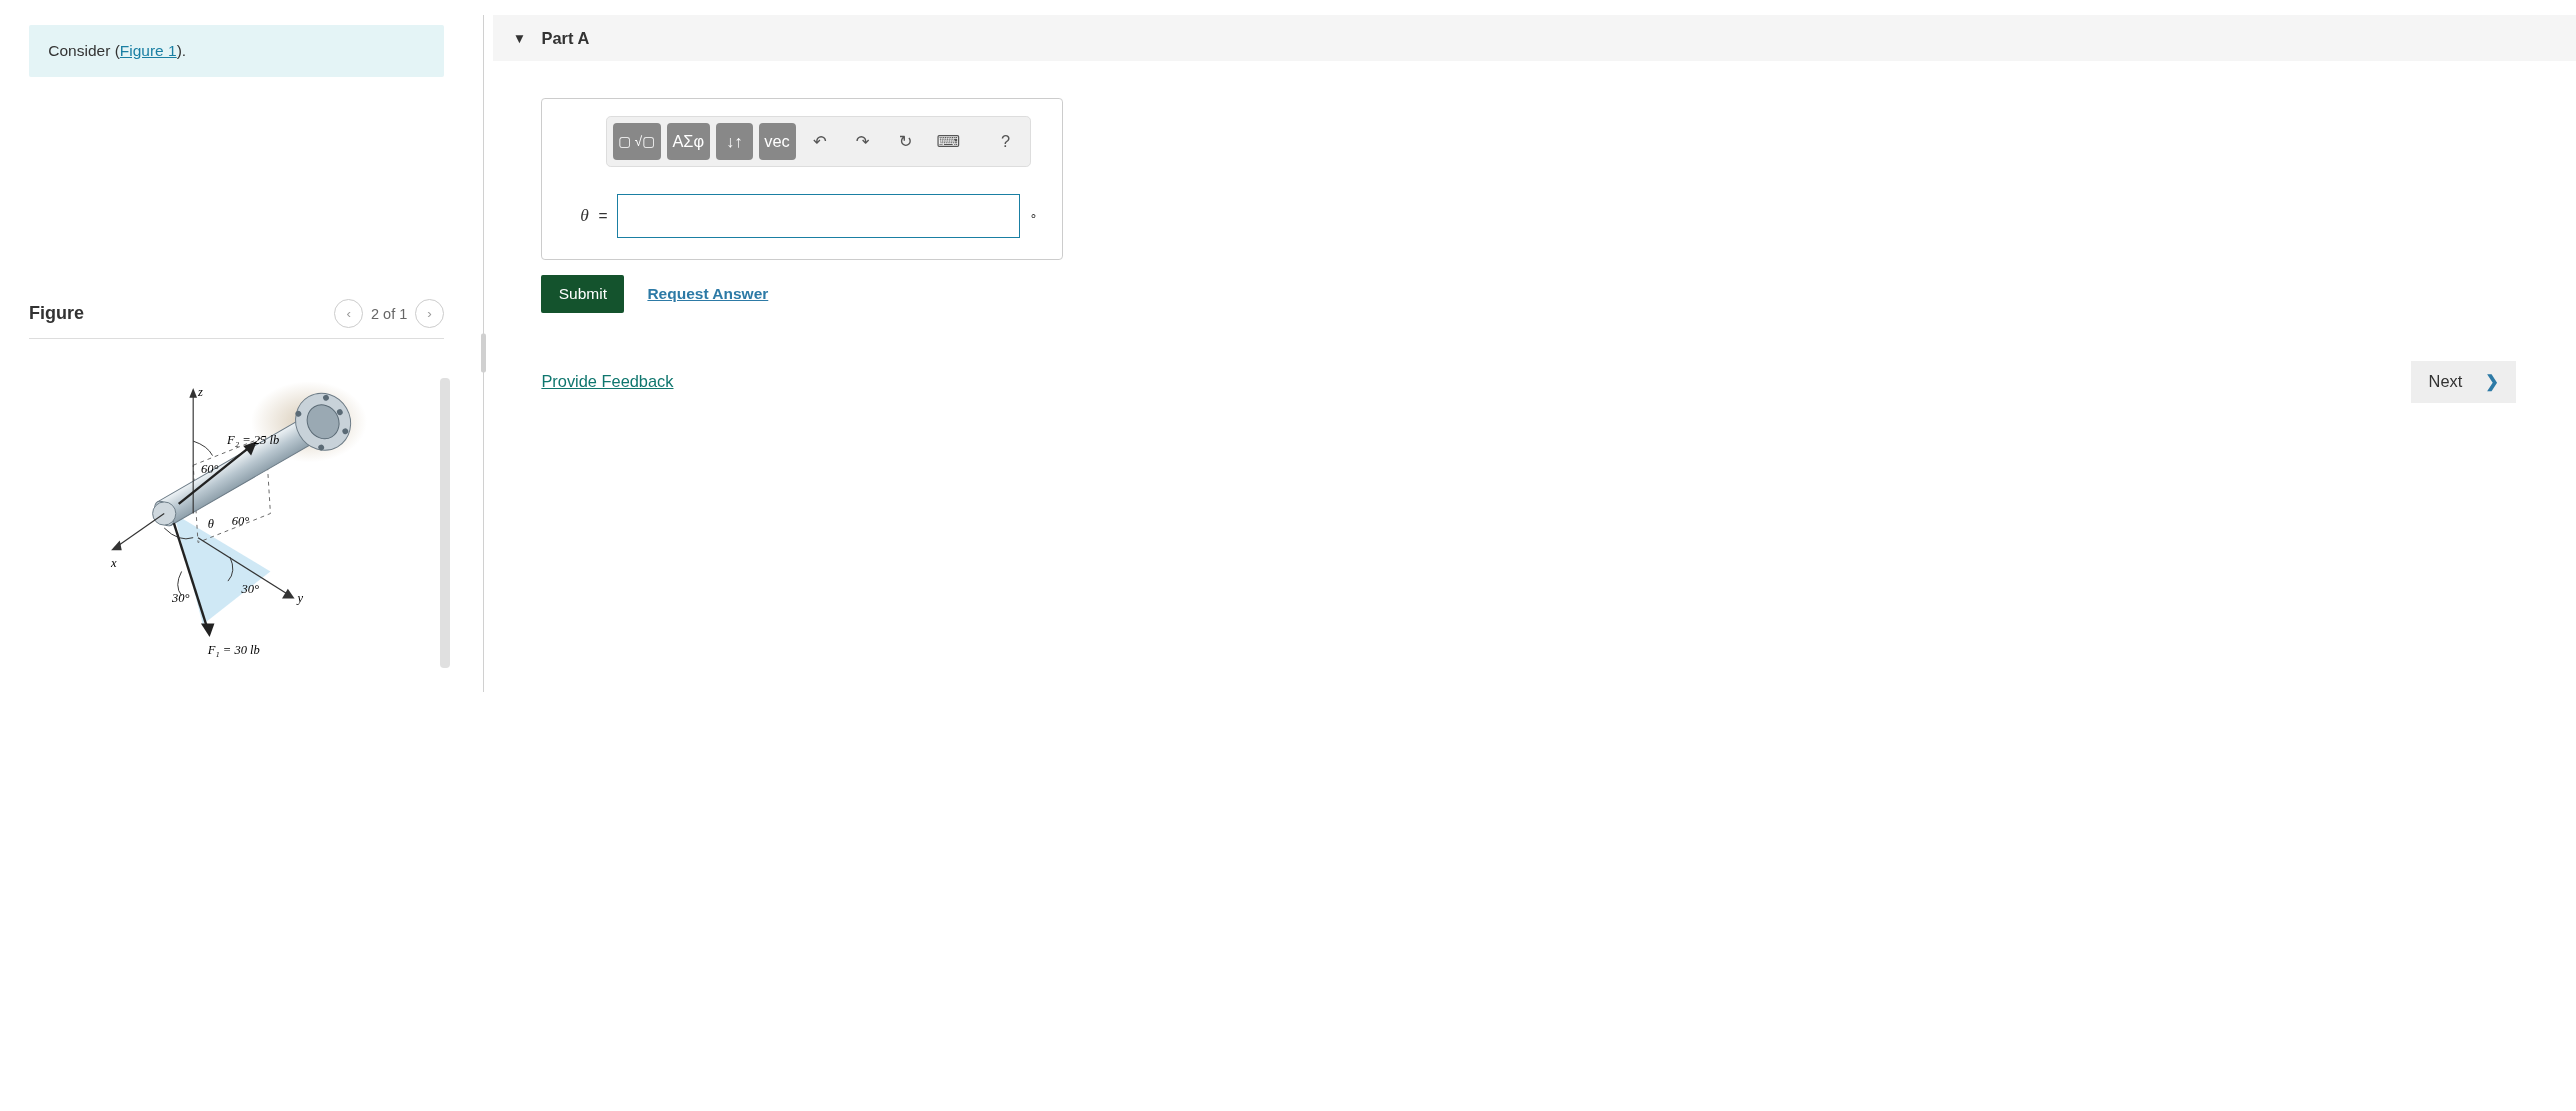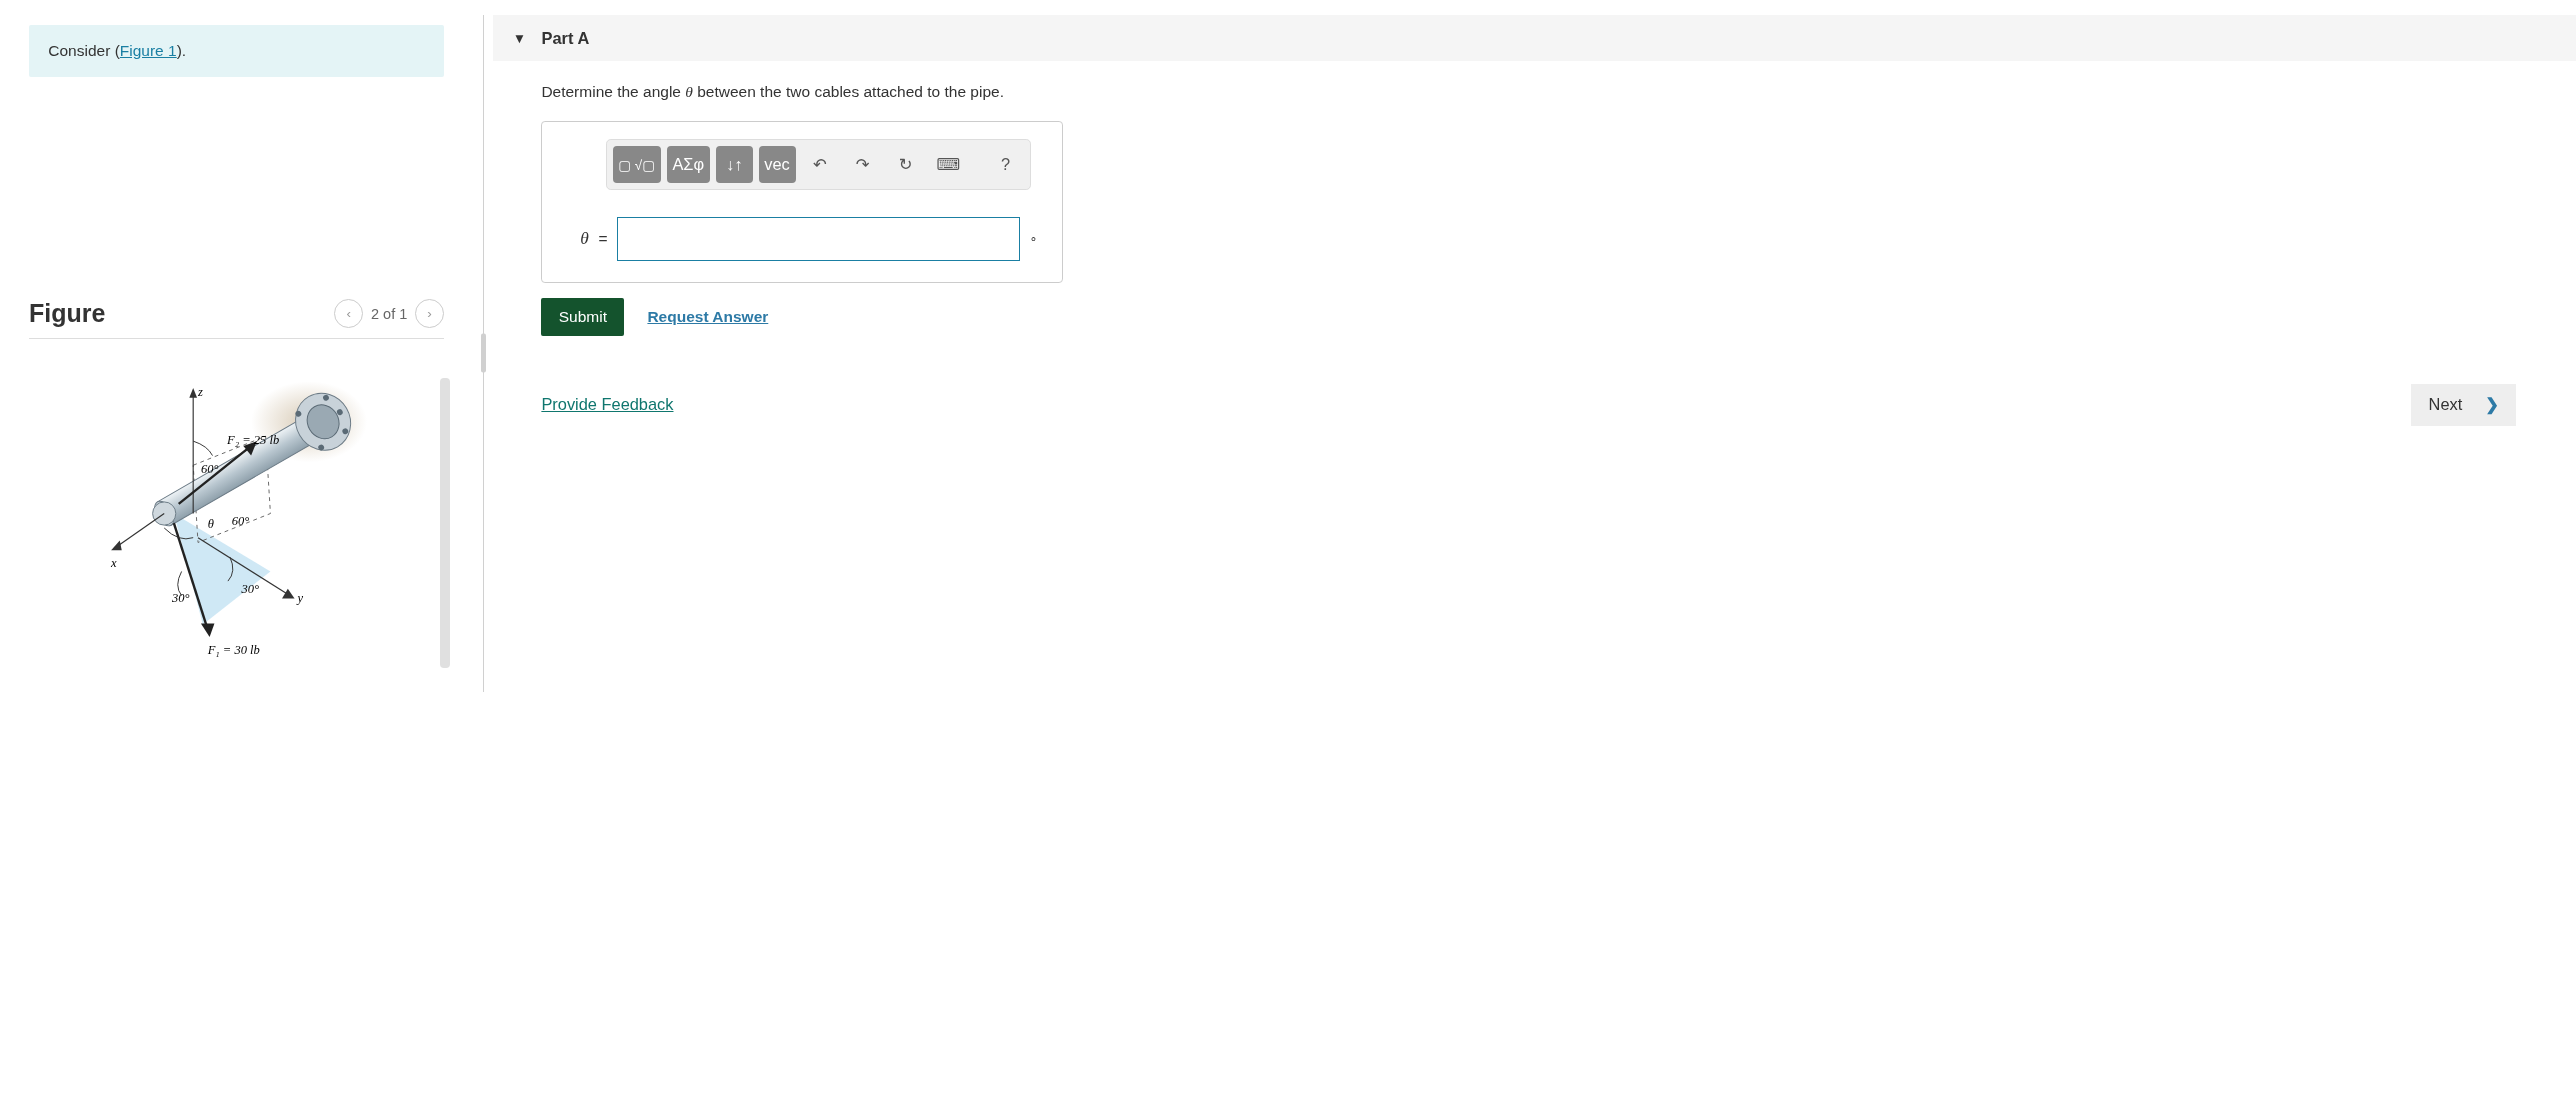--- a/index.html
+++ b/index.html
@@ -7,21 +7,21 @@
   .container { display: flex; width: 100%; min-height: 657px; margin-top: 15px; }
   .left-panel { width: 473px; padding: 9.7px 29px 9.7px 29px; position: relative; }
   .divider { width: 1px; background: #d0d0d0; margin: 0 9.7px; position: relative; }
   .divider::after { content:""; position:absolute; left:-1.9px; top:50%; transform:translateY(-50%); width:4.8px; height:39px; background:#d0d0d0; border-radius:1.9px; }
   .right-panel { flex: 1; padding: 0 0 9.7px 0; position: relative; }
 
   .consider-box { background: #e4f4f6; padding: 17.4px 19.3px; font-size: 15.5px; color: #333; border-radius: 1.9px; }
   .consider-box a { color: #1a7fa3; text-decoration: underline; }
 
   .figure-header { display: flex; align-items: center; justify-content: space-between; margin-top: 222px; border-bottom: 1px solid #ddd; padding-bottom: 9.7px; }
-  .figure-title { font-size: 25px; font-weight: bold; color: #333; }
+  .figure-title { font-size: 18px; font-weight: bold; color: #333; }
   .figure-nav { display: flex; align-items: center; gap: 7.7px; font-size: 14.5px; color: #666; }
   .nav-btn { width: 29px; height: 29px; border: 1px solid #ccc; border-radius: 50%; background: #fff; display:flex; align-items:center; justify-content:center; color:#999; cursor:pointer; font-size:13.5px; }
 
   .figure-area { position: relative; margin-top: 39px; padding: 0 29px; }
   .figure-svg { width: 309px; height: 300px; }
   .scroll-thumb { position:absolute; right:-5.8px; top:0; width:9.7px; height:290px; background:#e0e0e0; border-radius:3.9px; }
 
   .part-header { background: #f5f5f5; padding: 13.5px 19.3px; display: flex; align-items: center; gap: 15.5px; }
   .part-header .caret { color: #333; font-size: 13.5px; }
   .part-header .title { font-weight: bold; font-size: 16.4px; }
@@ -145,23 +145,20 @@
 
   <div class="divider"></div>
 
   <div class="right-panel">
     <div class="part-header">
       <span class="caret">▼</span>
       <span class="title">Part A</span>
     </div>
 
     <div class="question-body">
-      <p class="question-text">
-        <span>Determine the angle </span><span class="theta">θ</span><span> between the two cables attached to the pipe.</span>
-      </p>
 
       <div class="answer-box">
         <div class="toolbar">
           <button class="tool-btn dark">
               <span style="font-size:13.5px">▢&nbsp;√▢</span>
             </button>
           <button class="tool-btn dark">ΑΣφ</button>
           <button class="tool-btn dark">↓↑</button>
           <button class="tool-btn dark">vec</button>
           <button class="tool-btn light">

